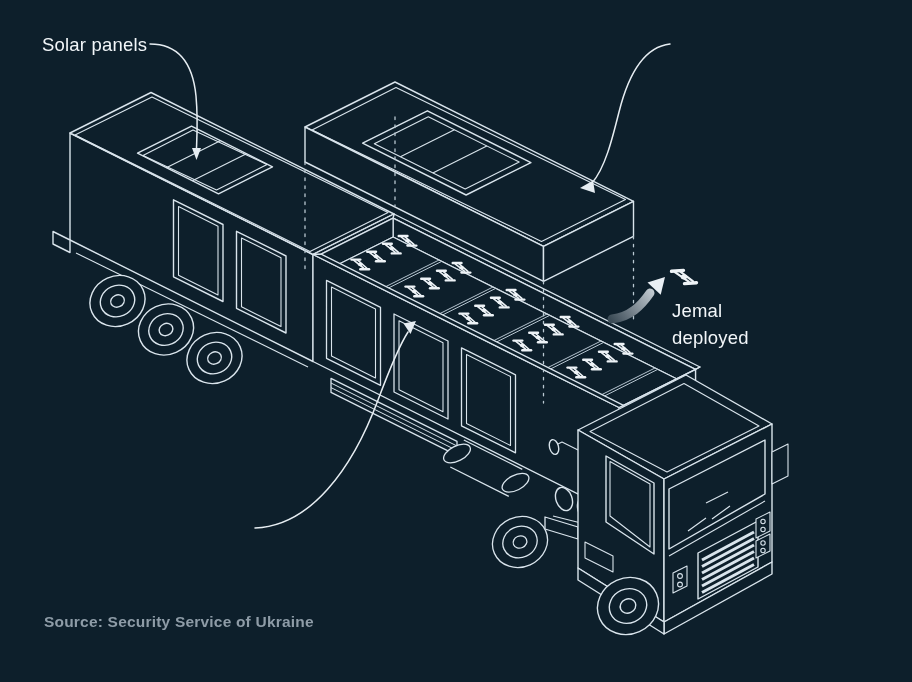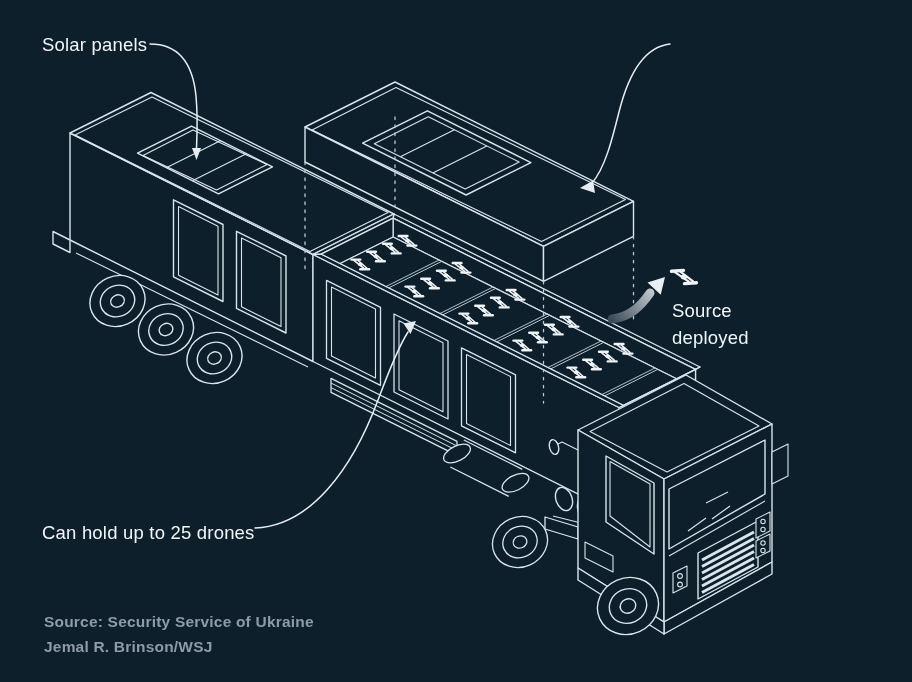--- a/index.html
+++ b/index.html
@@ -244,22 +244,20 @@
     </g>
     <g stroke="#eef3f7">
       <use href="#drone" transform="translate(684,277) scale(1.1) rotate(-4)"></use>
     </g>
   </g>
 </svg>
 
 <div class="label" style="left:42px;top:31px">Solar panels</div>
 
 
-<div class="label wrap" style="left:672px;top:297px">Source deployed</div>
-
-<div class="label" style="left:42px;top:519px">Can hold up to 25 drones</div>
+<div class="label wrap" style="left:672px;top:297px">Jemal deployed</div>
+
 
 <div class="source">
   <div>Source: Security Service of Ukraine</div>
-  <div>Jemal R. Brinson/WSJ</div>
 </div>
 
 </div>
 
 </body></html>

